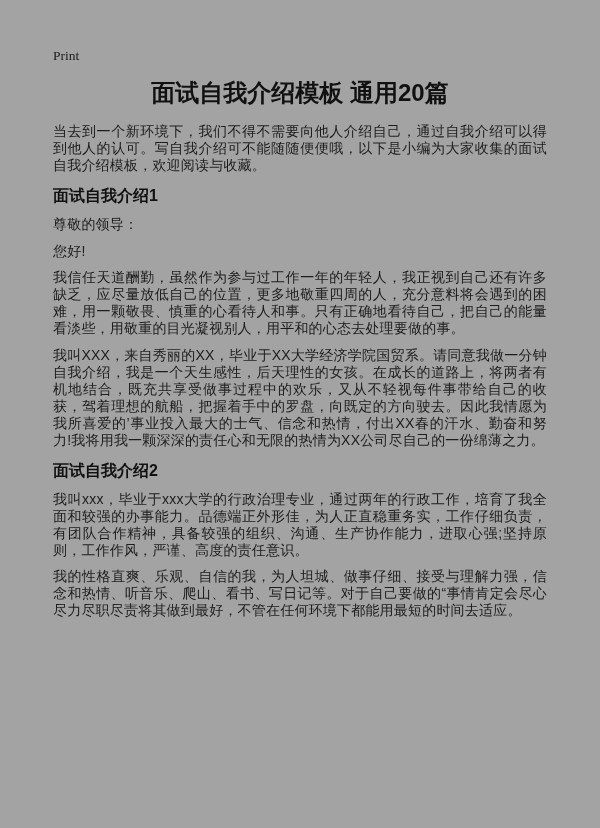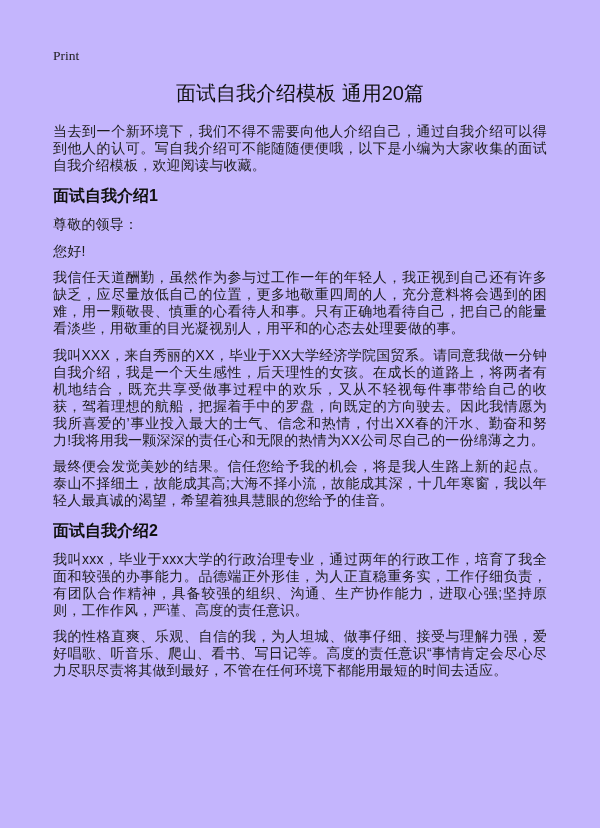--- a/index.html
+++ b/index.html
@@ -4,40 +4,40 @@
 <style>
   html, body {
     margin: 0;
     padding: 0;
     background: #ffffff;
   }
   .page {
     position: relative;
     width: 600px;
     height: 828px;
-    background: #c4b5fd;
+    background: #a3a3a3;
     box-sizing: border-box;
     padding: 46px 53px 0 53px;
     overflow: hidden;
     font-family: "Liberation Sans", "DejaVu Sans", sans-serif;
     color: #1c1c1c;
   }
   .print-link {
     font-family: "Liberation Serif", "DejaVu Serif", serif;
     font-size: 13.5px;
     line-height: 16px;
     color: #1c1c1c;
     cursor: pointer;
     display: inline-block;
   }
   .doc-title {
     margin: 16px 0 17px 0;
-    font-size: 20px;
+    font-size: 24px;
     line-height: 26px;
-    font-weight: 400;
+    font-weight: 700;
     text-align: center;
     color: #111111;
   }
   .doc-subtitle {
     margin: 18px 0 0 0;
     font-size: 14px;
     line-height: 20px;
     font-weight: 400;
   }
   .para {
@@ -71,21 +71,20 @@
   <h2 class="section-heading">面试自我介绍1</h2>
 
   <p class="para first-after-heading">尊敬的领导：</p>
 
   <p class="para first-after-heading">您好!</p>
 
   <p class="para">我信任天道酬勤，虽然作为参与过工作一年的年轻人，我正视到自己还有许多缺乏，应尽量放低自己的位置，更多地敬重四周的人，充分意料将会遇到的困难，用一颗敬畏、慎重的心看待人和事。只有正确地看待自己，把自己的能量看淡些，用敬重的目光凝视别人，用平和的心态去处理要做的事。</p>
 
   <p class="para first-after-heading">我叫XXX，来自秀丽的XX，毕业于XX大学经济学院国贸系。请同意我做一分钟自我介绍，我是一个天生感性，后天理性的女孩。在成长的道路上，将两者有机地结合，既充共享受做事过程中的欢乐，又从不轻视每件事带给自己的收获，驾着理想的航船，把握着手中的罗盘，向既定的方向驶去。因此我情愿为我所喜爱的’事业投入最大的士气、信念和热情，付出XX春的汗水、勤奋和努力!我将用我一颗深深的责任心和无限的热情为XX公司尽自己的一份绵薄之力。</p>
 
-  <p class="para">最终便会发觉美妙的结果。信任您给予我的机会，将是我人生路上新的起点。泰山不择细土，故能成其高;大海不择小流，故能成其深，十几年寒窗，我以年轻人最真诚的渴望，希望着独具慧眼的您给予的佳音。</p>
 
   <h2 class="section-heading">面试自我介绍2</h2>
 
   <p class="para first-after-heading">我叫xxx，毕业于xxx大学的行政治理专业，通过两年的行政工作，培育了我全面和较强的办事能力。品德端正外形佳，为人正直稳重务实，工作仔细负责，有团队合作精神，具备较强的组织、沟通、生产协作能力，进取心强;坚持原则，工作作风，严谨、高度的责任意识。</p>
 
-  <p class="para">我的性格直爽、乐观、自信的我，为人坦城、做事仔细、接受与理解力强，爱好唱歌、听音乐、爬山、看书、写日记等。高度的责任意识“事情肯定会尽心尽力尽职尽责将其做到最好，不管在任何环境下都能用最短的时间去适应。</p>
+  <p class="para">我的性格直爽、乐观、自信的我，为人坦城、做事仔细、接受与理解力强，信念和热情、听音乐、爬山、看书、写日记等。对于自己要做的“事情肯定会尽心尽力尽职尽责将其做到最好，不管在任何环境下都能用最短的时间去适应。</p>
 
 </div>
 
 </body></html>

